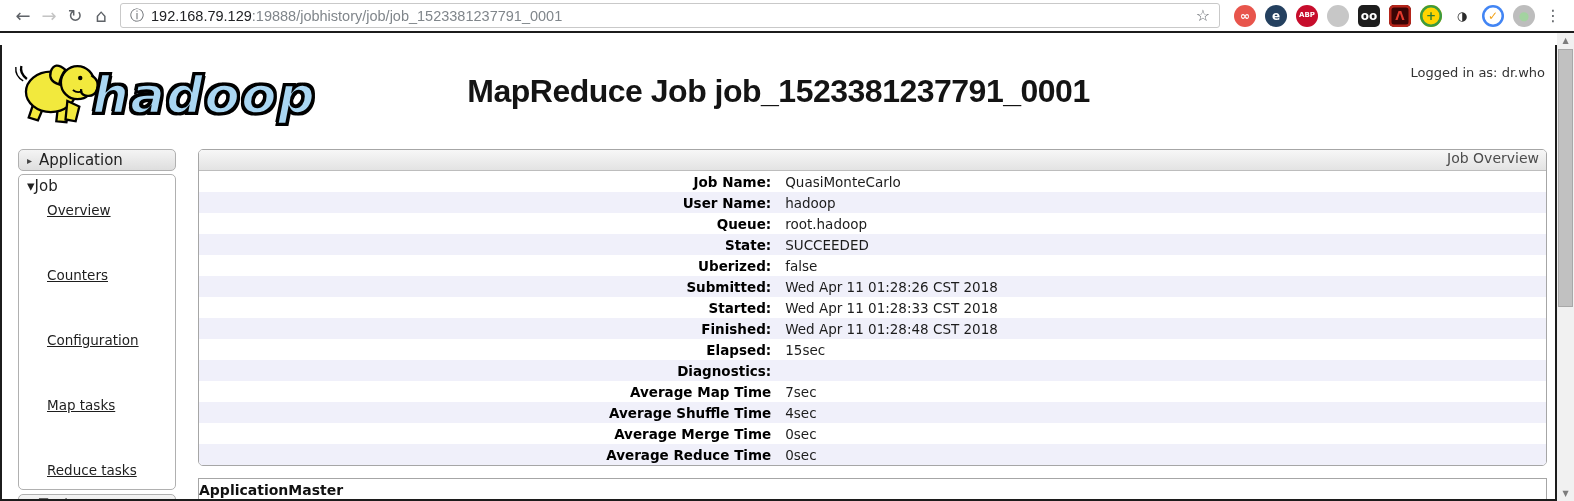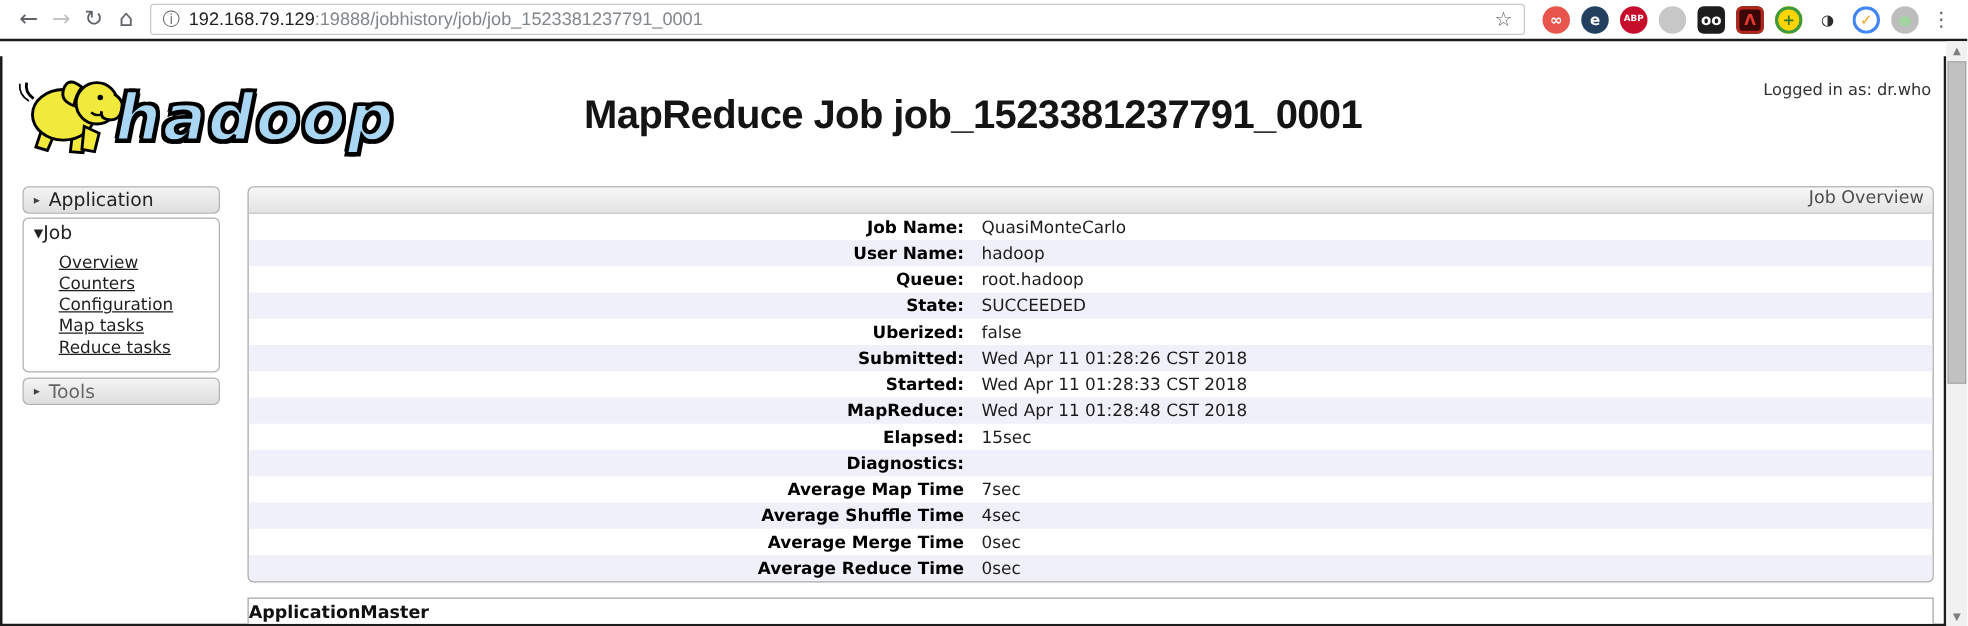--- a/index.html
+++ b/index.html
@@ -60,21 +60,21 @@
   
   .acc-header { width: 158px; height: 22px; background: linear-gradient(#f4f4f4, #dedede);
     border: 1px solid #b0b0b0; border-radius: 5px; display: flex; align-items: center;
     padding-left: 8px; margin-bottom: 3px; cursor: pointer; font-size: 15px; color: #222; }
   .acc-header .tri { font-size: 10px; margin-right: 7px; color: #444; }
   .acc-header.dim { color: #666; }
   .acc-open { width: 158px; background: #fff; border: 1px solid #b0b0b0;
     border-radius: 5px; margin-bottom: 4px; padding-bottom: 10px; }
   .acc-open-header { height: 22px; display: flex; align-items: center; padding-left: 8px;
     font-size: 15px; color: #222; cursor: pointer; }
-  .acc-links { display: flex; flex-direction: column; padding: 5px 0 0 28px; }
+  .acc-links { display: flex; flex-direction: column; padding: 5px 0 0 28px; gap: 48px; }
   .side-link { color: #1e1e1e; text-decoration: underline; font-size: 13.5px;
     line-height: 17px; cursor: pointer; }
 
   
   .ov-widget { border: 1px solid #a6a6a6; border-radius: 5px; overflow: hidden; }
   .ov-header { height: 21px; background: linear-gradient(#f7f7f7, #e3e3e3);
     border-bottom: 1px solid #bdbdbd; display: flex; 
     justify-content: flex-end; padding-right: 7px; font-size: 14px; color: #4c4c4c; }
   .ov-row { display: grid; grid-template-columns: 43% 57%; height: 21px;
     align-items: center; font-size: 13.5px; }
@@ -208,21 +208,21 @@
               </div>
               <div class="ov-row alt">
                 <div class="ov-label">Submitted:</div>
                 <div class="ov-value">Wed Apr 11 01:28:26 CST 2018</div>
               </div>
               <div class="ov-row">
                 <div class="ov-label">Started:</div>
                 <div class="ov-value">Wed Apr 11 01:28:33 CST 2018</div>
               </div>
               <div class="ov-row alt">
-                <div class="ov-label">MapReduce:</div>
+                <div class="ov-label">Finished:</div>
                 <div class="ov-value">Wed Apr 11 01:28:48 CST 2018</div>
               </div>
               <div class="ov-row">
                 <div class="ov-label">Elapsed:</div>
                 <div class="ov-value">15sec</div>
               </div>
               <div class="ov-row alt">
                 <div class="ov-label">Diagnostics:</div>
                 <div class="ov-value"></div>
               </div>

